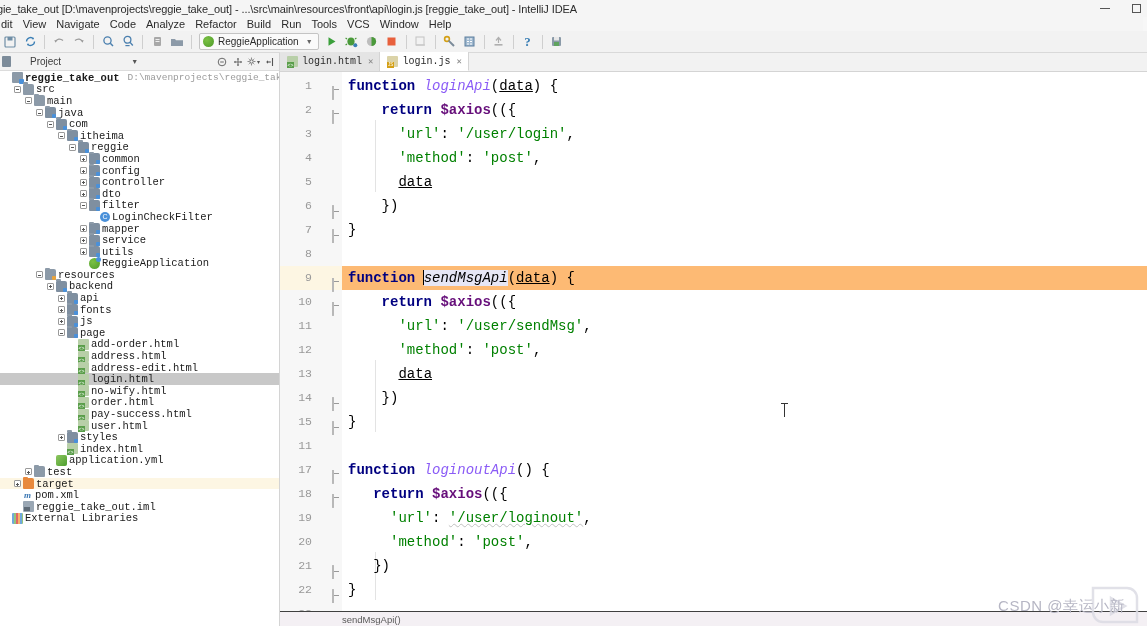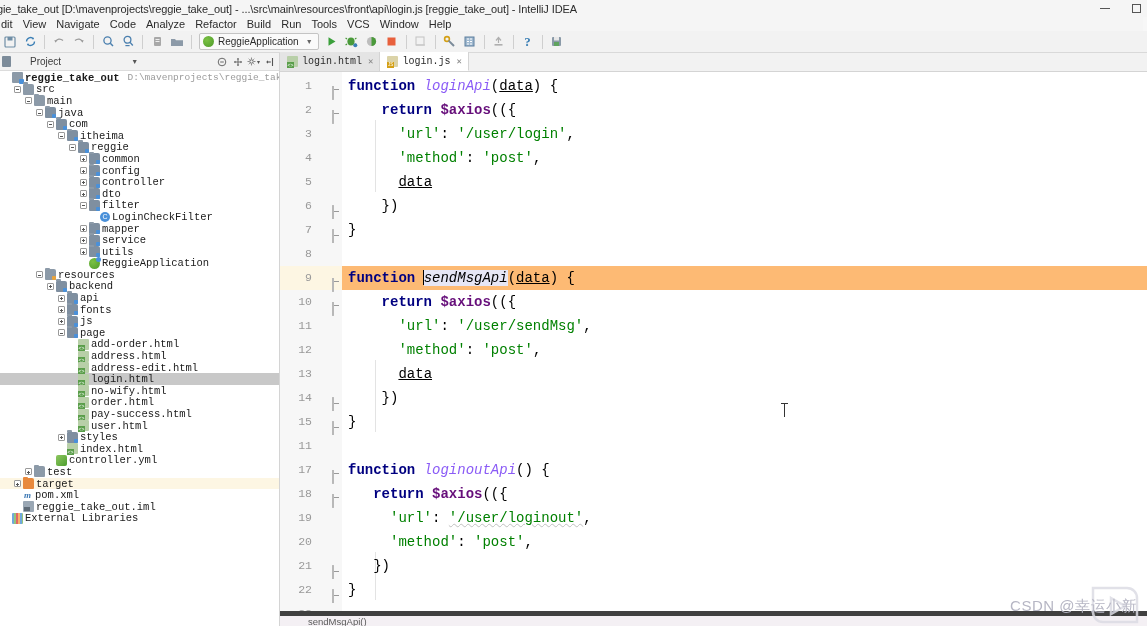--- a/index.html
+++ b/index.html
@@ -288,30 +288,30 @@
   }
   .mouse-cursor::before {
     content: ""; position: absolute; left: 3px; top: 0; width: 1px; height: 14px; background: #333;
   }
   .mouse-cursor::after {
     content: ""; position: absolute; left: 0; top: 0; width: 7px; height: 1px; background: #333;
   }
 
   .breadcrumb {
     position: absolute; left: 280px; bottom: 0; width: 867px; height: 15px;
-    background: #f4f0f4; border-top: 5px solid #404040;
+    background: #f4f0f4; border-top: 1px solid #404040;
     display: flex; align-items: center;
     font-size: 9.5px; color: #5a5a5a;
     font-family: "Liberation Sans", sans-serif;
-    padding-left: 28px;
+    padding-left: 62px;
   }
 
   
   .watermark {
-    position: absolute; right: 10px; bottom: 10px;
+    position: absolute; right: 22px; bottom: 10px;
     font-size: 15px; color: #b6b6c4;
     font-family: "Liberation Sans", sans-serif;
     letter-spacing: 0.5px; z-index: 30;
     pointer-events: none;
   }
   .wm-logo {
     position: absolute; right: 4px; bottom: 2px;
     width: 56px; height: 48px; z-index: 29;
     pointer-events: none; opacity: 0.85;
   }
@@ -811,21 +811,21 @@
             <span class="ic ic-html"></span>
           </span>
           <span class="tlabel">index.html</span>
         </div>
         <div class="trow">
           <span style="display: inline-block; width: 46px; flex: 0 0 auto;"></span>
           <span class="toggle"></span>
           <span style="display: inline-flex; align-items: center;">
             <span class="ic ic-yml"></span>
           </span>
-          <span class="tlabel">controller.yml</span>
+          <span class="tlabel">application.yml</span>
         </div>
         <div class="trow">
           <span style="display: inline-block; width: 24px; flex: 0 0 auto;"></span>
           <span class="toggle">
             <span class="toggle-box plus"></span>
           </span>
           <span style="display: inline-flex; align-items: center;">
             <span class="ic ic-folder"></span>
           </span>
           <span class="tlabel">test</span>

